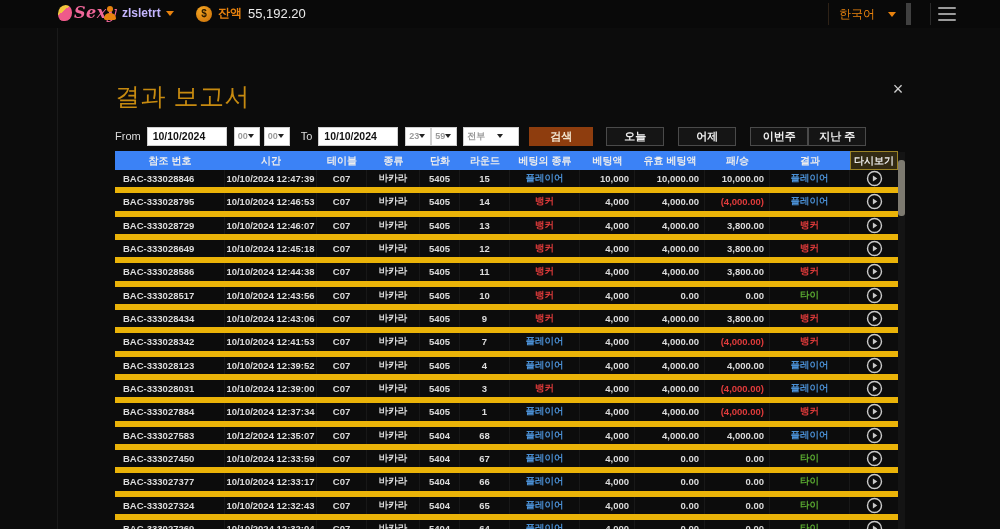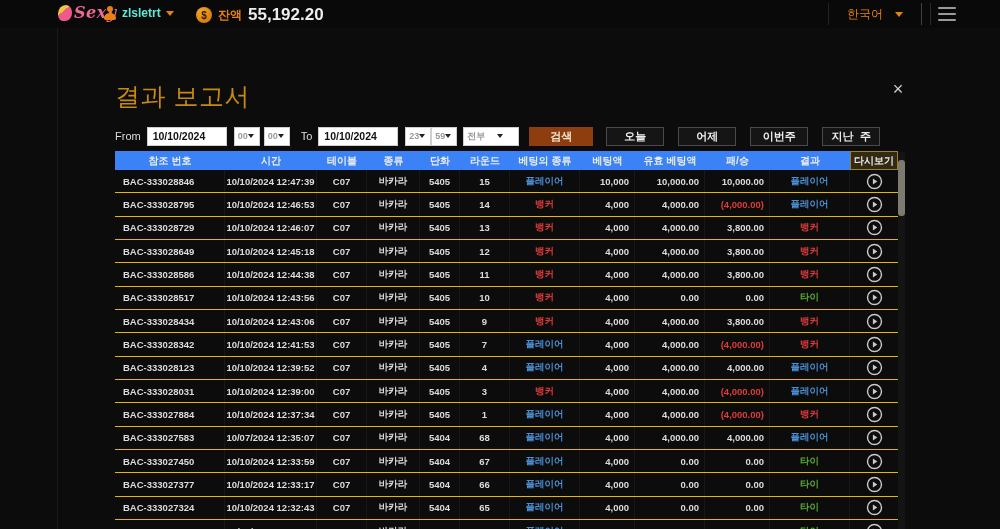--- a/index.html
+++ b/index.html
@@ -15,33 +15,33 @@
             background:linear-gradient(140deg,#f2c53d 0 38%,#ef5a8a 38%);
             margin-right:2px; }
   .brand-text { font-family:"DejaVu Serif", serif; font-style:italic; font-weight:bold;
                 color:#f0679a; font-size:16px; letter-spacing:.5px; }
   .userbox { position:absolute; left:103px; top:6px; display:flex; align-items:center; gap:5px; cursor:pointer; }
   .person { position:relative; width:14px; height:14px; }
   .person::before { content:""; position:absolute; left:4px; top:0; width:6px; height:6px;
                     border-radius:50%; background:#e8820e; }
   .person::after { content:""; position:absolute; left:1px; top:7px; width:12px; height:7px;
                    border-radius:6px 6px 2px 2px; background:#e8820e; }
-  .username { color:#5eead4; font-size:12px; font-weight:bold; }
+  .username { color:#c4b5fd; font-size:12px; font-weight:bold; }
   .caret { width:0; height:0; border-left:4px solid transparent; border-right:4px solid transparent;
            border-top:5px solid #e8820e; display:inline-block; }
   .balancebox { position:absolute; left:196px; top:5px; display:flex; align-items:center; gap:6px; }
   .coin { width:16px; height:16px; border-radius:50%;
           background:radial-gradient(circle at 35% 30%,#f5a623,#c96e07);
           color:#2a1a00; font-size:10px; font-weight:bold; display:flex;
           align-items:center; justify-content:center; }
   .bal-label { color:#e8820e; font-size:12px; font-weight:bold; }
-  .bal-value { color:#ececec; font-size:17px; font-weight:bold; }
-  .langbox { position:absolute; left:828px; top:3px; width:94px; height:22px;
-             border-left:1px solid #2e2217; border-right:1px solid #404040;
-             display:flex; align-items:center; padding:0 18px; cursor:pointer; }
+  .bal-value { color:#ececec; font-size:13px; font-weight:normal; }
+  .langbox { position:absolute; left:828px; top:3px; width:83px; height:22px;
+             border-left:1px solid #2e2217; border-right:5px solid #404040;
+             display:flex; align-items:center; padding:0 10px; cursor:pointer; }
   .lang-label { color:#e8820e; font-size:12px; flex:1; }
   .divider-v { position:absolute; left:930px; top:3px; width:1px; height:22px; background:#2a2a2a; }
   .hamburger { position:absolute; left:938px; top:7px; width:18px; height:14px; cursor:pointer;
                display:flex; flex-direction:column; justify-content:space-between; }
   .hamburger span { display:block; height:2.4px; border-radius:2px; background:#9a9a9a; }
 
   .vline-left { position:absolute; left:57px; top:28px; width:1px; height:501px; background:#1a1a1a; }
 
   
   .report-title { position:absolute; left:115px; top:80px; font-size:25px;
@@ -65,21 +65,21 @@
   .btn { height:19px; border:1px solid #4a4a4a; background:#151515; color:#eeeeee;
          font-size:11px; font-weight:bold; display:flex; align-items:center;
          justify-content:center; cursor:pointer; }
   .btn.search { width:64px; background:#8e3d0e; border-color:#8e3d0e; color:#f2e4ce;text-align:center; }
   .btn.quick { width:58px; }
 
   
   .table { position:absolute; left:115px; top:151px; width:783px; }
   .thead { display:flex; align-items:center; height:19px; background:#3b82f6; }
   .thead .cell { font-size:10px; font-weight:bold; color:#ececec; text-align:center; }
-  .trow { display:flex; align-items:center; height:23.33px; border-bottom:1px solid #eab308; }
+  .trow { display:flex; align-items:center; height:23.33px; border-bottom:6px solid #eab308; }
   .cell { flex:none; text-align:center; font-size:9.5px; font-weight:bold; color:#dcdcdc;
           white-space:nowrap; overflow:hidden; }
   .trow .cell { border-right:1px solid rgba(255,255,255,0.05); height:100%;
                 display:flex; align-items:center; justify-content:center; }
   .col1 { width:110px; } .trow .col1 { justify-content:flex-start; padding-left:8px; }
   .col2 { width:92px; }
   .col3 { width:50px; }
   .col4 { width:53px; }
   .col5 { width:40px; }
   .col6 { width:50px; }
@@ -157,21 +157,21 @@
     <span class="caret-dn"></span>
   </div>
   <div class="selbox wide" style="margin-left:6px;">
     <span class="sel-val">전부</span>
     <span class="caret-dn"></span>
   </div>
   <div class="btn search" style="margin-left:10px;">검색</div>
   <div class="btn quick" style="margin-left:13px;">오늘</div>
   <div class="btn quick" style="margin-left:14px;">어제</div>
   <div class="btn quick" style="margin-left:14px;">이번주</div>
-  <div class="btn quick" style="margin-left:14px;font-family:Liberation Mono, monospace;">지난 주</div>
+  <div class="btn quick" style="">지난 주</div>
 </div>
 
 <div class="table">
   <div class="thead">
     <span class="cell col1">참조 번호</span>
     <span class="cell col2">시간</span>
     <span class="cell col3">테이블</span>
     <span class="cell col4">종류</span>
     <span class="cell col5">단화</span>
     <span class="cell col6">라운드</span>
@@ -409,21 +409,21 @@
       <span class="playbtn">
         <svg viewBox="0 0 18 18" width="17" height="17">
           <circle cx="9" cy="9" r="7.4" fill="none" stroke="#c9c9c9" stroke-width="1.5"></circle>
           <path d="M7.3 5.9 L12 9 L7.3 12.1 Z" fill="#c9c9c9"></path>
         </svg>
       </span>
     </span>
   </div>
       <div class="trow">
     <span class="cell col1 c-ref">BAC-333027583</span>
-    <span class="cell col2 c-time">10/07/2024 12:35:07</span>
+    <span class="cell col2 c-time">10/12/2024 12:35:07</span>
     <span class="cell col3 c-table">C07</span>
     <span class="cell col4 c-game">바카라</span>
     <span class="cell col5 c-shoe">5404</span>
     <span class="cell col6 c-round">68</span>
     <span class="cell col7 c-bettype k-player">플레이어</span>
     <span class="cell col8 c-bet">4,000</span>
     <span class="cell col9 c-valid">4,000.00</span>
     <span class="cell col10 c-winlose">4,000.00</span>
     <span class="cell col11 c-result k-player">플레이어</span>
     <span class="cell col12">

